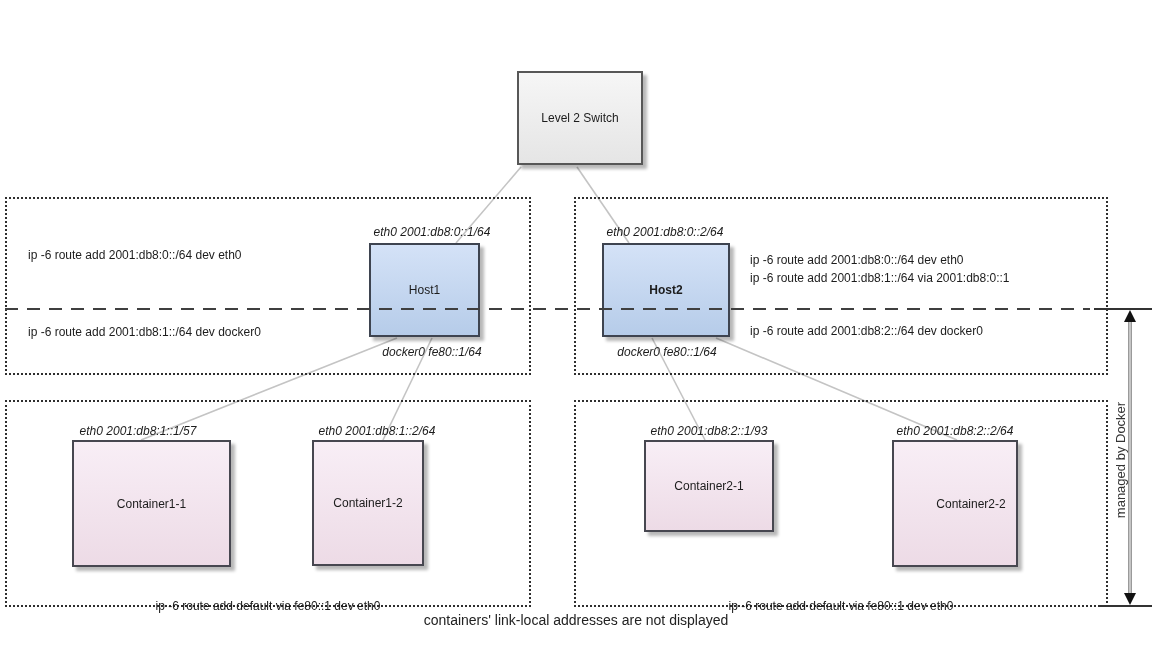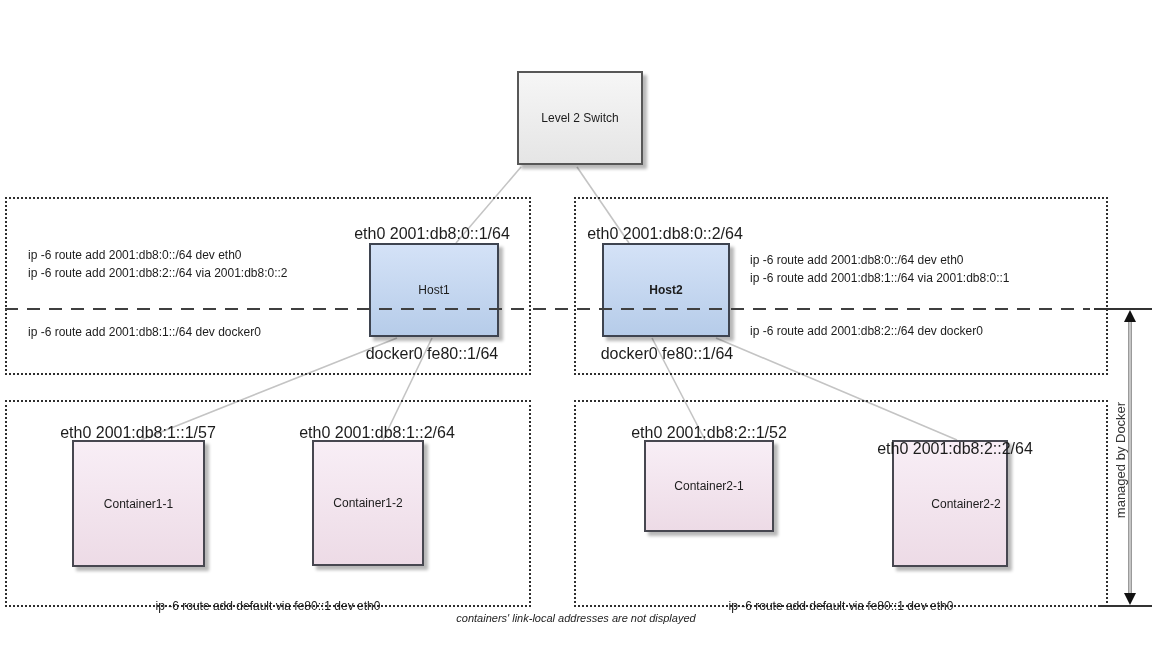--- a/index.html
+++ b/index.html
@@ -17,25 +17,25 @@
   .layer{position:absolute;left:0;top:0;pointer-events:none;}
   .zone{position:absolute;border:2px dotted var(--zone_border);box-sizing:border-box;}
   .node{
     position:absolute;display:flex;align-items:center;justify-content:center;
     font-size:12px;color:var(--text);box-sizing:border-box;
     box-shadow:4px 4px 3px rgba(0,0,0,0.28);text-align:center;
   }
   .host-box{background:linear-gradient(to bottom,var(--host_fill_top),var(--host_fill_bottom));border:2px solid var(--host_border);}
   .container-box{background:linear-gradient(to bottom,var(--container_fill_top),var(--container_fill_bottom));border:2px solid var(--container_border);}
   .switch-box{background:linear-gradient(to bottom,var(--switch_fill_top),var(--switch_fill_bottom));border:2px solid var(--switch_border);margin-left:30px;}
-  .lbl{position:absolute;font-size:16px;color:var(--text);white-space:nowrap;}
+  .lbl{position:absolute;font-size:12px;color:var(--text);white-space:nowrap;font-style:italic;}
   .lbl.center{text-align:center;}
   .routes{position:absolute;font-size:12px;line-height:18px;color:var(--text);white-space:nowrap;}
   .caption{position:absolute;font-size:12px;color:var(--text);text-align:center;margin-top:20px;}
-  #footnote{position:absolute;left:0;top:612px;width:1152px;text-align:center;font-size:11px;font-style:italic;color:#222;}
+  #footnote{position:absolute;left:0;top:612px;width:1152px;text-align:center;font-size:14px;color:#222;}
   #side-label{
     position:absolute;left:1120px;top:460px;font-size:13px;color:#333;white-space:nowrap;
     transform:translate(-50%,-50%) rotate(-90deg);
   }
 </style>
 </head>
 <body>
 
 <div id="canvas">
 
@@ -50,52 +50,51 @@
 
   <div class="zone" style="left:5px;top:197px;width:526px;height:178px;"></div>
   <div class="zone" style="left:574px;top:197px;width:534px;height:178px;"></div>
   <div class="zone" style="left:5px;top:400px;width:526px;height:207px;"></div>
   <div class="zone" style="left:574px;top:400px;width:534px;height:207px;"></div>
 
   <div class="node switch-box" style="left:487px;top:71px;width:126px;height:94px;">
     <span>Level 2 Switch</span>
   </div>
 
-  <div class="node host-box" style="left:369px;top:243px;width:130px;height:94px;">
+  <div class="node host-box" style="left:369px;top:243px;width:111px;height:94px;">
     <span>Host1</span>
   </div>
   <div class="node host-box" style="left:602px;top:243px;width:128px;height:94px;font-weight:bold;">
     <span>Host2</span>
   </div>
 
-  <div class="node container-box" style="left:72px;top:440px;width:133px;height:127px;">
+  <div class="node container-box" style="left:72px;top:440px;width:159px;height:127px;">
     <span>Container1-1</span>
   </div>
   <div class="node container-box" style="left:312px;top:440px;width:112px;height:126px;">
     <span>Container1-2</span>
   </div>
   <div class="node container-box" style="left:644px;top:440px;width:130px;height:92px;">
     <span>Container2-1</span>
   </div>
-  <div class="node container-box" style="left:892px;top:440px;width:116px;height:127px;padding-left:32px;">
+  <div class="node container-box" style="left:892px;top:440px;width:126px;height:127px;padding-left:32px;">
     <span>Container2-2</span>
   </div>
 
   <div class="lbl center" style="left:322px;top:225px;width:220px;">eth0 2001:db8:0::1/64</div>
   <div class="lbl center" style="left:555px;top:225px;width:220px;">eth0 2001:db8:0::2/64</div>
   <div class="lbl center" style="left:322px;top:345px;width:220px;">docker0 fe80::1/64</div>
   <div class="lbl center" style="left:557px;top:345px;width:220px;">docker0 fe80::1/64</div>
   <div class="lbl center" style="left:28px;top:424px;width:220px;">eth0 2001:db8:1::1/57</div>
   <div class="lbl center" style="left:267px;top:424px;width:220px;">eth0 2001:db8:1::2/64</div>
-  <div class="lbl center" style="left:599px;top:424px;width:220px;">eth0 2001:db8:2::1/52</div>
-  <div class="lbl center" style="left:845px;top:440px;width:220px;">eth0 2001:db8:2::2/64</div>
+  <div class="lbl center" style="left:599px;top:424px;width:220px;">eth0 2001:db8:2::1/93</div>
+  <div class="lbl center" style="left:845px;top:424px;width:220px;">eth0 2001:db8:2::2/64</div>
 
   <div class="routes" style="left:28px;top:246px;">
     <div>ip -6 route add 2001:db8:0::/64 dev eth0</div>
-    <div>ip -6 route add 2001:db8:2::/64 via 2001:db8:0::2</div>
   </div>
   <div class="routes" style="left:28px;top:323px;">ip -6 route add 2001:db8:1::/64 dev docker0</div>
 
   <div class="routes" style="left:750px;top:251px;">
     <div>ip -6 route add 2001:db8:0::/64 dev eth0</div>
     <div>ip -6 route add 2001:db8:1::/64 via 2001:db8:0::1</div>
   </div>
   <div class="routes" style="left:750px;top:322px;">ip -6 route add 2001:db8:2::/64 dev docker0</div>
 
   <div class="caption" style="left:5px;top:579px;width:526px;">ip -6 route add default via fe80::1 dev eth0</div>

